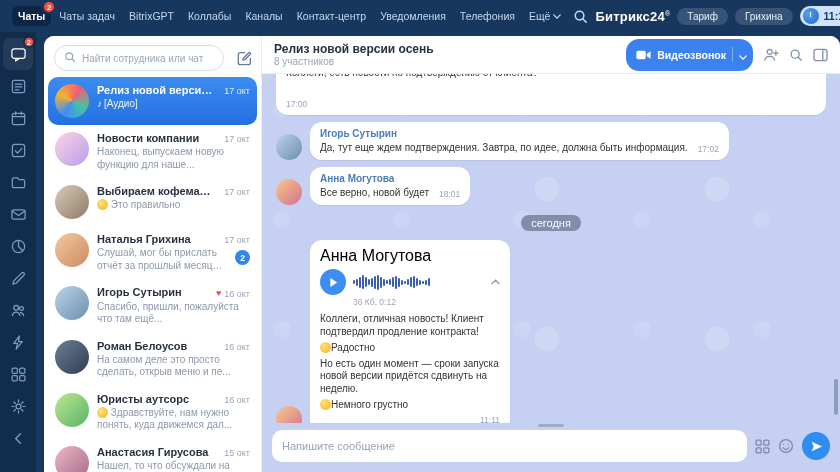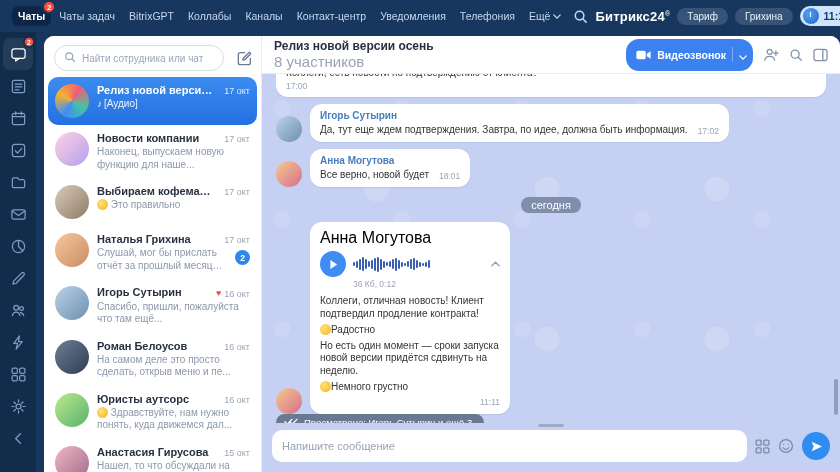--- a/index.html
+++ b/index.html
@@ -67,21 +67,21 @@
   .av6 { background:linear-gradient(135deg,#6c7f96,#2e3d52); }
   .av7 { background:linear-gradient(135deg,#bfe88f,#57b26b); }
   .av8 { background:linear-gradient(135deg,#f3b7c3,#a06b8e); }
   .avAnna { background:linear-gradient(135deg,#f8c98b,#d2708f); }
 
   
   .chatpane { flex:1; min-width:0; display:flex; flex-direction:column; background:#c6d0f2; position:relative; }
   .chat-header { height:38px; flex-shrink:0; background:#fff; display:flex; align-items:center; padding:0 12px; gap:10px; border-bottom:1px solid #e8ecf2; z-index:2; }
   .ch-left { flex:1; min-width:0; }
   .ch-title { font-size:12px; font-weight:700; color:#273142; white-space:nowrap; overflow:hidden; text-overflow:ellipsis; }
-  .ch-sub { font-size:15px; color:#98a4b6; }
+  .ch-sub { font-size:10px; color:#98a4b6; }
   .video-btn { display:flex; align-items:center; background:#3b82f0; color:#fff; border-radius:13px; height:32px; padding:0 6px 0 10px; gap:6px; cursor:pointer; flex-shrink:0; }
   .video-label { font-size:10.5px; font-weight:600; }
   .video-sep { width:1px; height:15px; background:rgba(255,255,255,.35); }
   .hdr-icon { color:#8291a6; display:flex; cursor:pointer; }
 
   .messages { flex:1; min-height:0; padding:0 14px 4px; display:flex; flex-direction:column; overflow:hidden; position:relative;
     background-color:#c6d0f2;
     background-image:
       radial-gradient(circle, rgba(255,255,255,.14) 12px, transparent 13px),
       radial-gradient(circle, rgba(255,255,255,.10) 8px, transparent 9px);
@@ -89,21 +89,21 @@
     background-position:30px 40px, 80px 90px; }
   .msg-row { display:flex; align-items:flex-end; gap:8px; margin-top:7px; }
   .msg-avatar { width:26px; height:26px; border-radius:50%; flex-shrink:0; }
   .bubble { background:#fff; border-radius:12px; padding:6px 10px; box-shadow:0 1px 1px rgba(30,50,90,.08); max-width:480px; cursor:pointer; }
   .bubble .name { font-size:10px; font-weight:700; color:#4a7dbe; margin-bottom:2px; }
   .trow { display:flex; align-items:flex-end; gap:10px; }
   .bubble .text { font-size:10px; color:#333; line-height:1.3; }
   .time { font-size:8.5px; color:#9aa4b6; white-space:nowrap; }
   .msg-row.clip { margin-top:-14px; }
   .clip-bubble { width:100%; max-width:none; }
-  .clip-bubble .time { display:block; margin-top:2px; }
+  .clip-bubble .time { display:block; margin-top:20px; }
 
   .day-divider { align-self:center; margin:10px 0 2px; background:rgba(110,124,153,.8); color:#fff; font-size:11px; padding:2px 10px; border-radius:10px; }
 
   .card { width:200px; background:#fff; border-radius:12px; padding:7px 10px 7px; box-shadow:0 1px 1px rgba(30,50,90,.08); cursor:pointer; }
   .audio-row { display:flex; align-items:center; gap:7px; margin:4px 0 2px; }
   .play-btn { width:26px; height:26px; border-radius:50%; background:#3f8df2; display:flex; align-items:center; justify-content:center; color:#fff; flex-shrink:0; cursor:pointer; }
   .waveform { display:flex; align-items:center; gap:1px; height:16px; flex:1; cursor:pointer; }
   .waveform i { width:2px; background:#3a5fae; border-radius:1px; display:block; }
   .chev-up { color:#8fa0b8; display:flex; cursor:pointer; }
   .audio-meta { font-size:8.5px; color:#9aa4b6; margin:0 0 6px 33px; }

